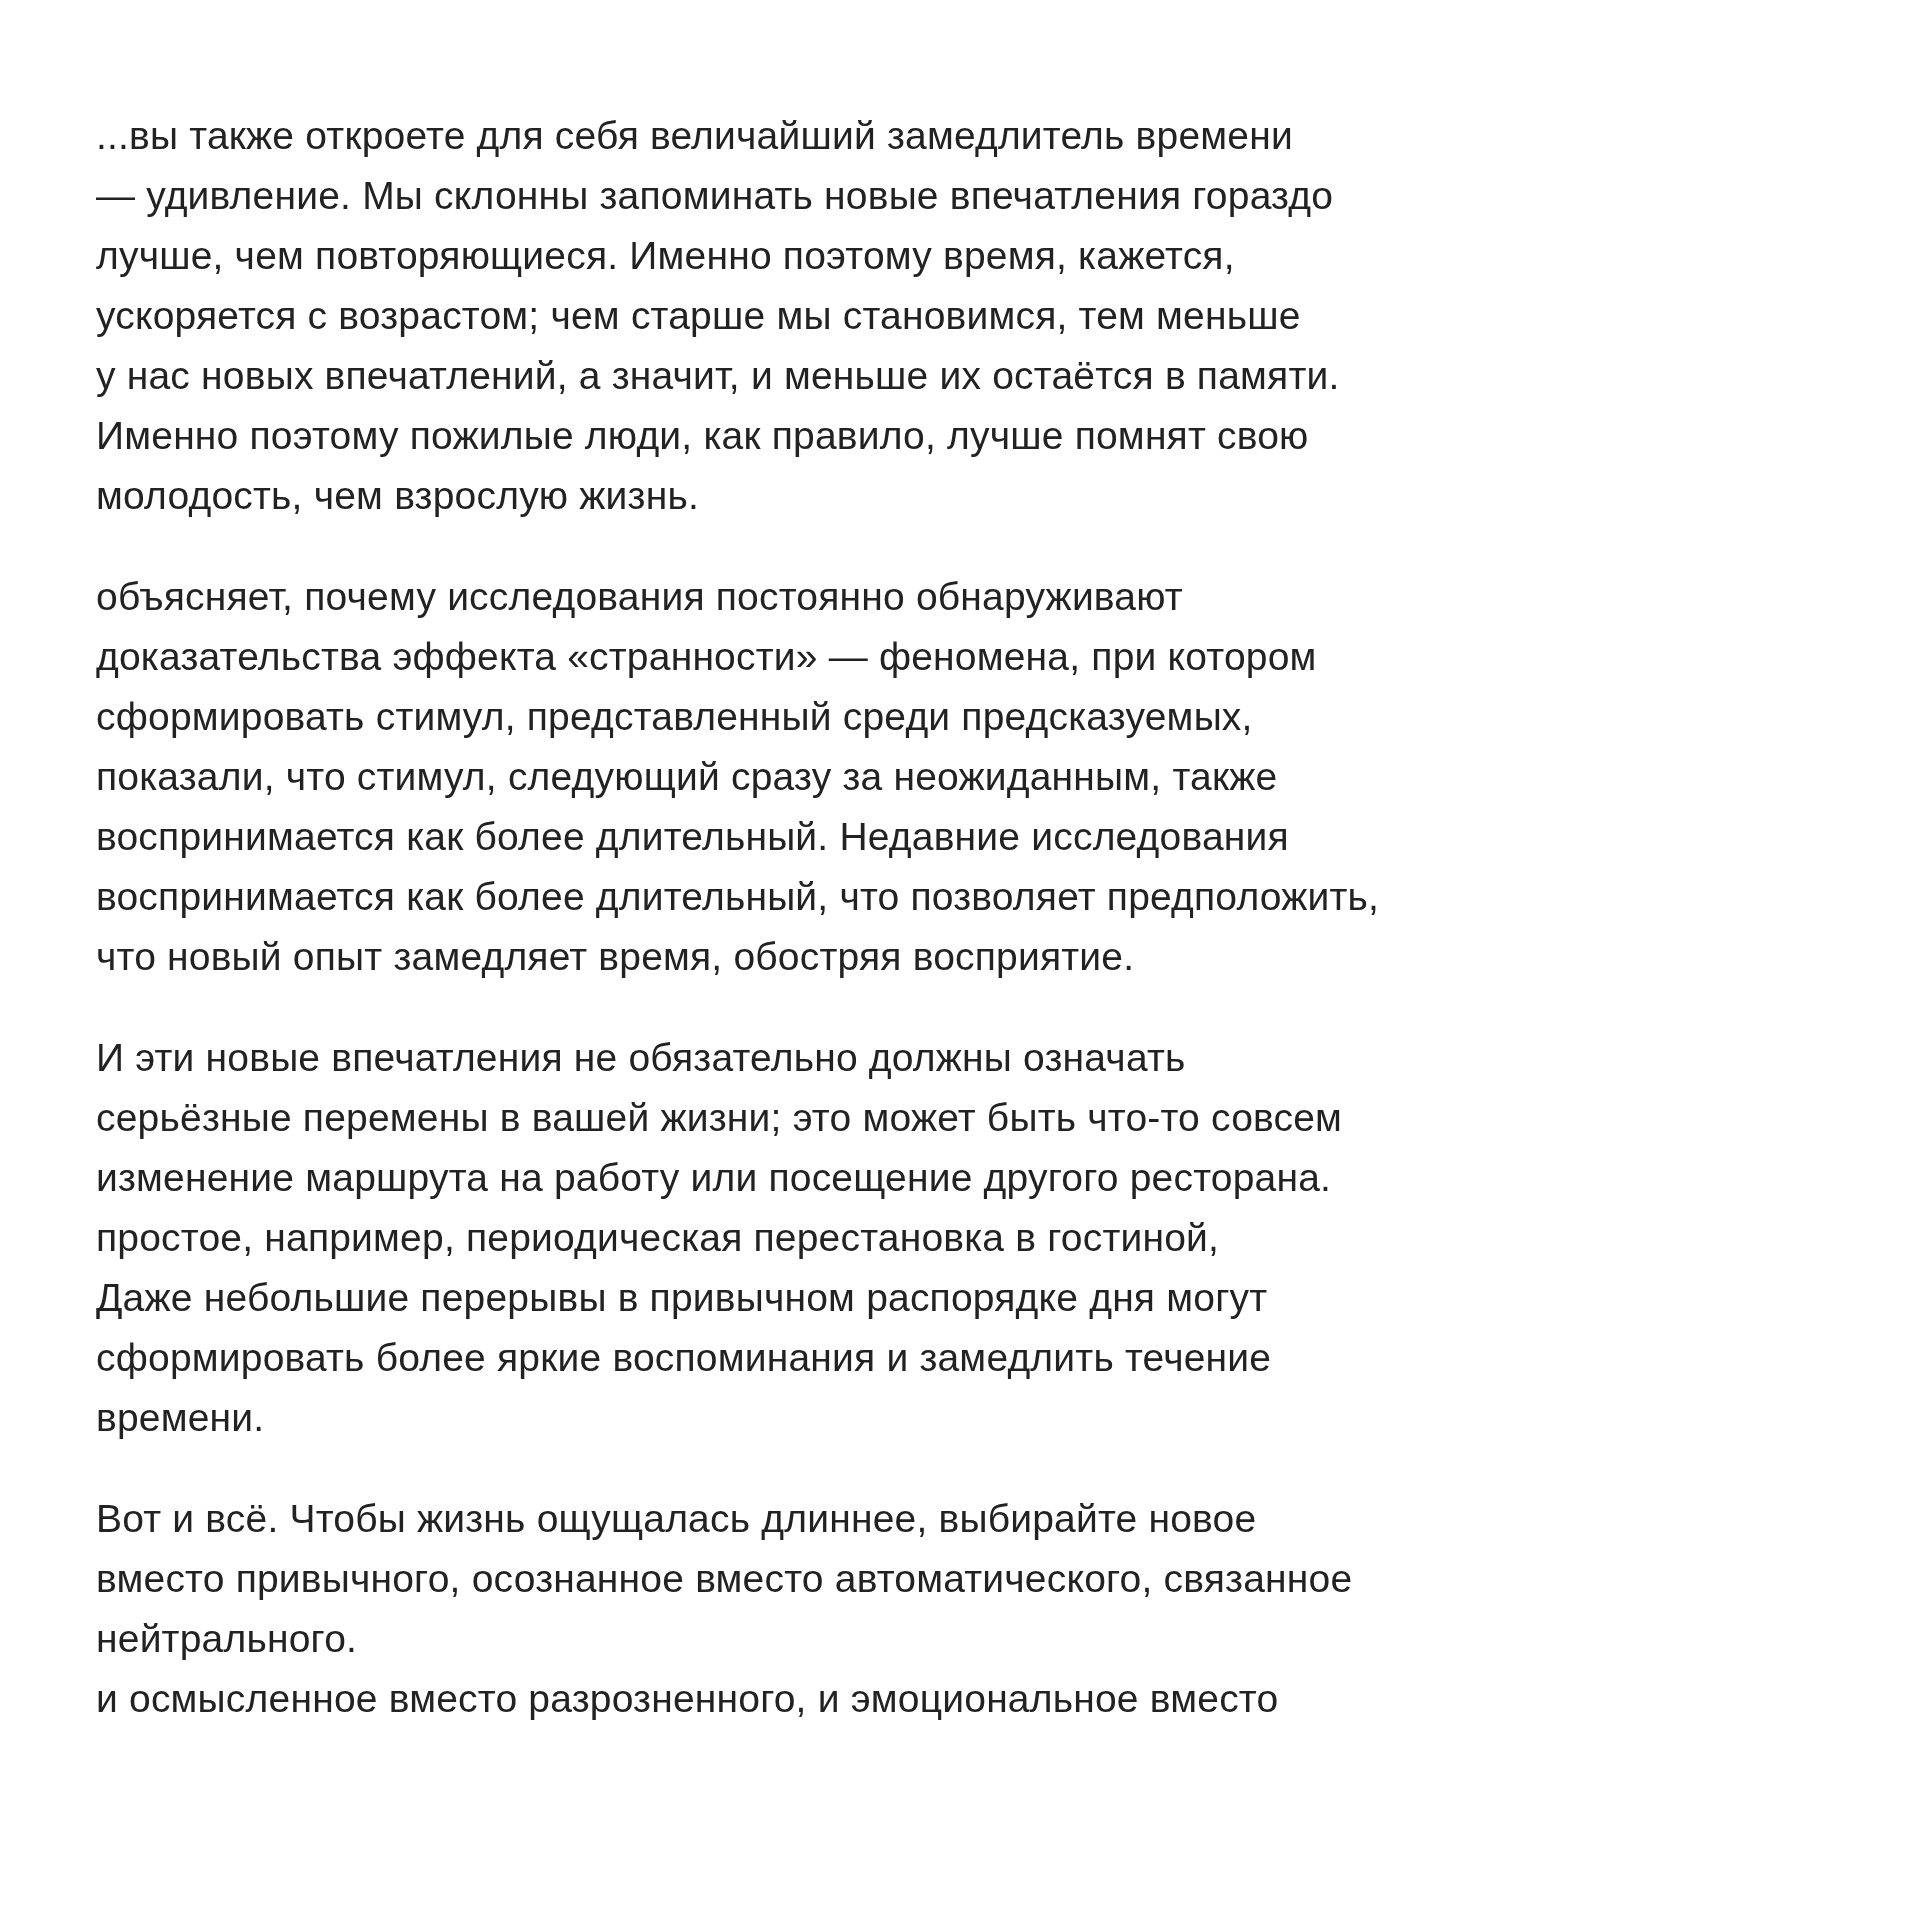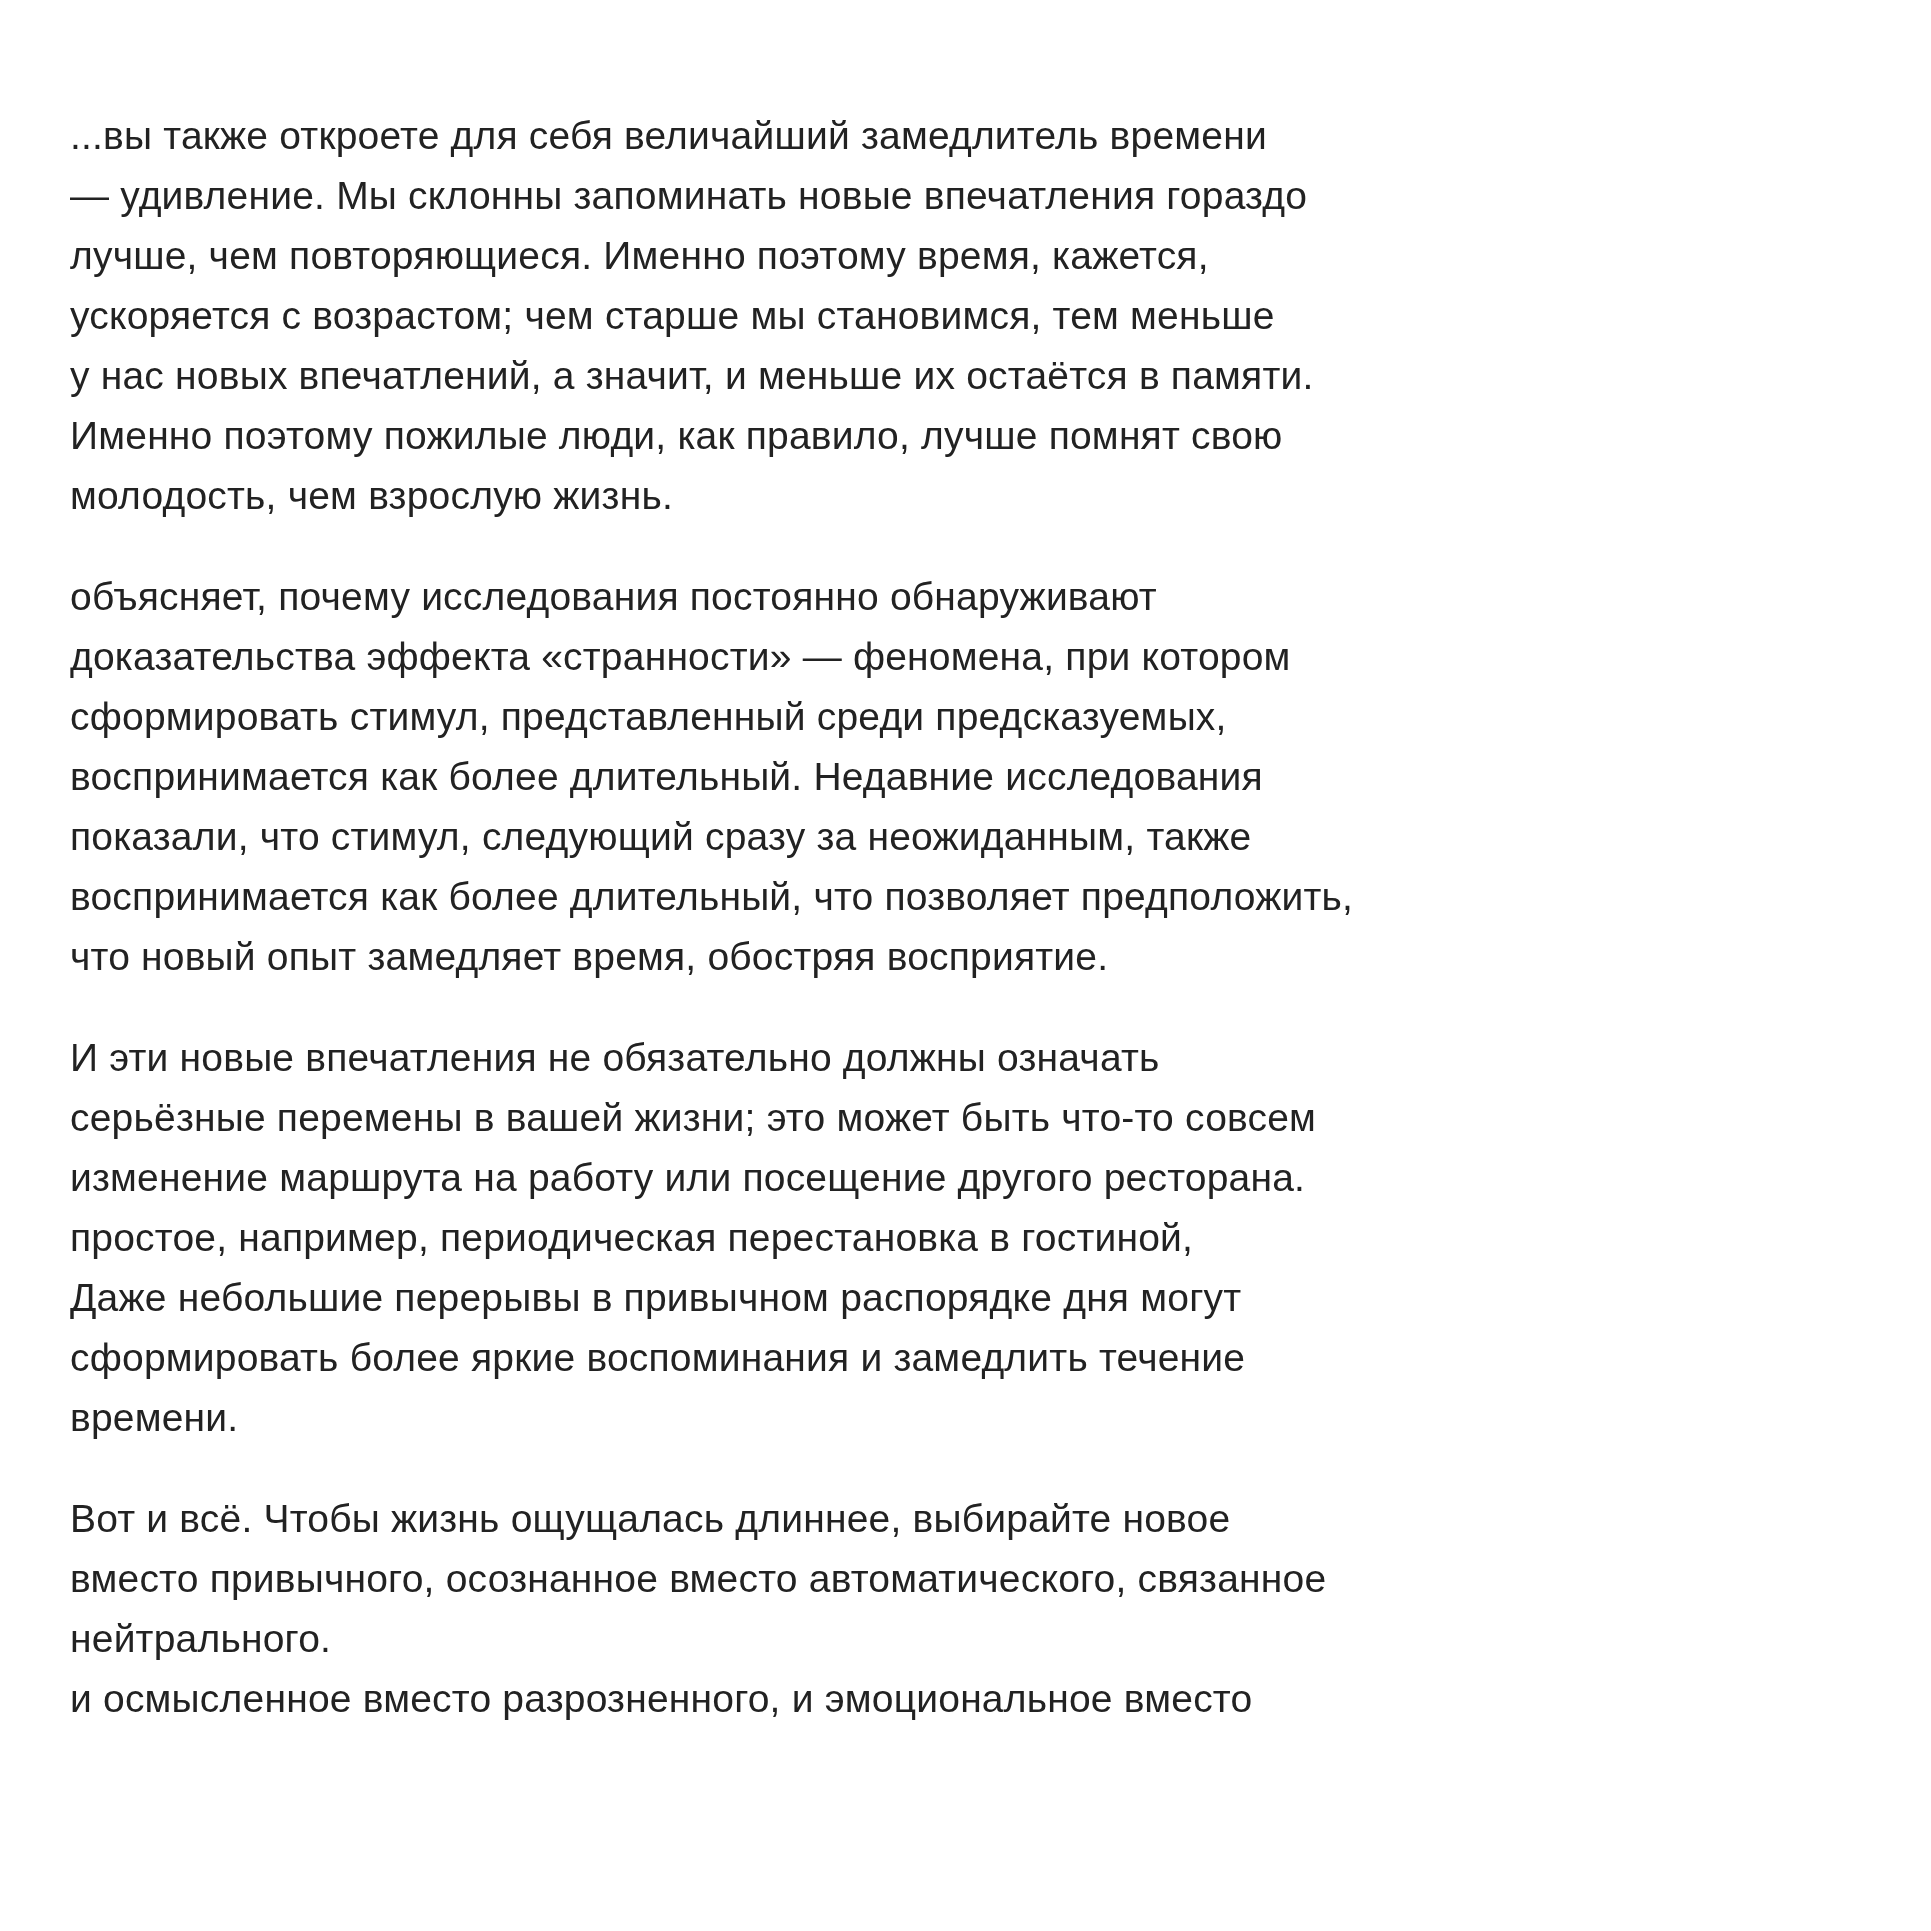--- a/index.html
+++ b/index.html
@@ -10,21 +10,21 @@
     font-family: "Liberation Sans", "DejaVu Sans", sans-serif;
     background: #ffffff;
   }
   .page {
     position: relative;
     width: 1570px;
     height: 1931px;
     background: #ffffff;
     overflow: hidden;
     box-sizing: border-box;
-    padding: 106px 116px 0 70px;
+    padding: 106px 116px 0 96px;
   }
   .text-block {
     color: #222222;
     font-size: 39px;
     line-height: 60px;
     font-weight: 400;
     letter-spacing: 0.2px;
   }
   .paragraph {
     margin: 0 0 41px 0;
@@ -47,22 +47,22 @@
       <div class="text-line">ускоряется с возрастом; чем старше мы становимся, тем меньше</div>
       <div class="text-line">у нас новых впечатлений, а значит, и меньше их остаётся в памяти.</div>
       <div class="text-line">Именно поэтому пожилые люди, как правило, лучше помнят свою</div>
       <div class="text-line">молодость, чем взрослую жизнь.</div>
     </div>
 
     <div class="paragraph">
       <div class="text-line">объясняет, почему исследования постоянно обнаруживают</div>
       <div class="text-line">доказательства эффекта «странности» — феномена, при котором</div>
       <div class="text-line">сформировать стимул, представленный среди предсказуемых,</div>
+      <div class="text-line">показали, что стимул, следующий сразу за неожиданным, также</div>
       <div class="text-line">воспринимается как более длительный. Недавние исследования</div>
-      <div class="text-line">показали, что стимул, следующий сразу за неожиданным, также</div>
       <div class="text-line">воспринимается как более длительный, что позволяет предположить,</div>
       <div class="text-line">что новый опыт замедляет время, обостряя восприятие.</div>
     </div>
 
     <div class="paragraph">
       <div class="text-line">И эти новые впечатления не обязательно должны означать</div>
       <div class="text-line">серьёзные перемены в вашей жизни; это может быть что-то совсем</div>
       <div class="text-line">изменение маршрута на работу или посещение другого ресторана.</div>
       <div class="text-line">простое, например, периодическая перестановка в гостиной,</div>
       <div class="text-line">Даже небольшие перерывы в привычном распорядке дня могут</div>

